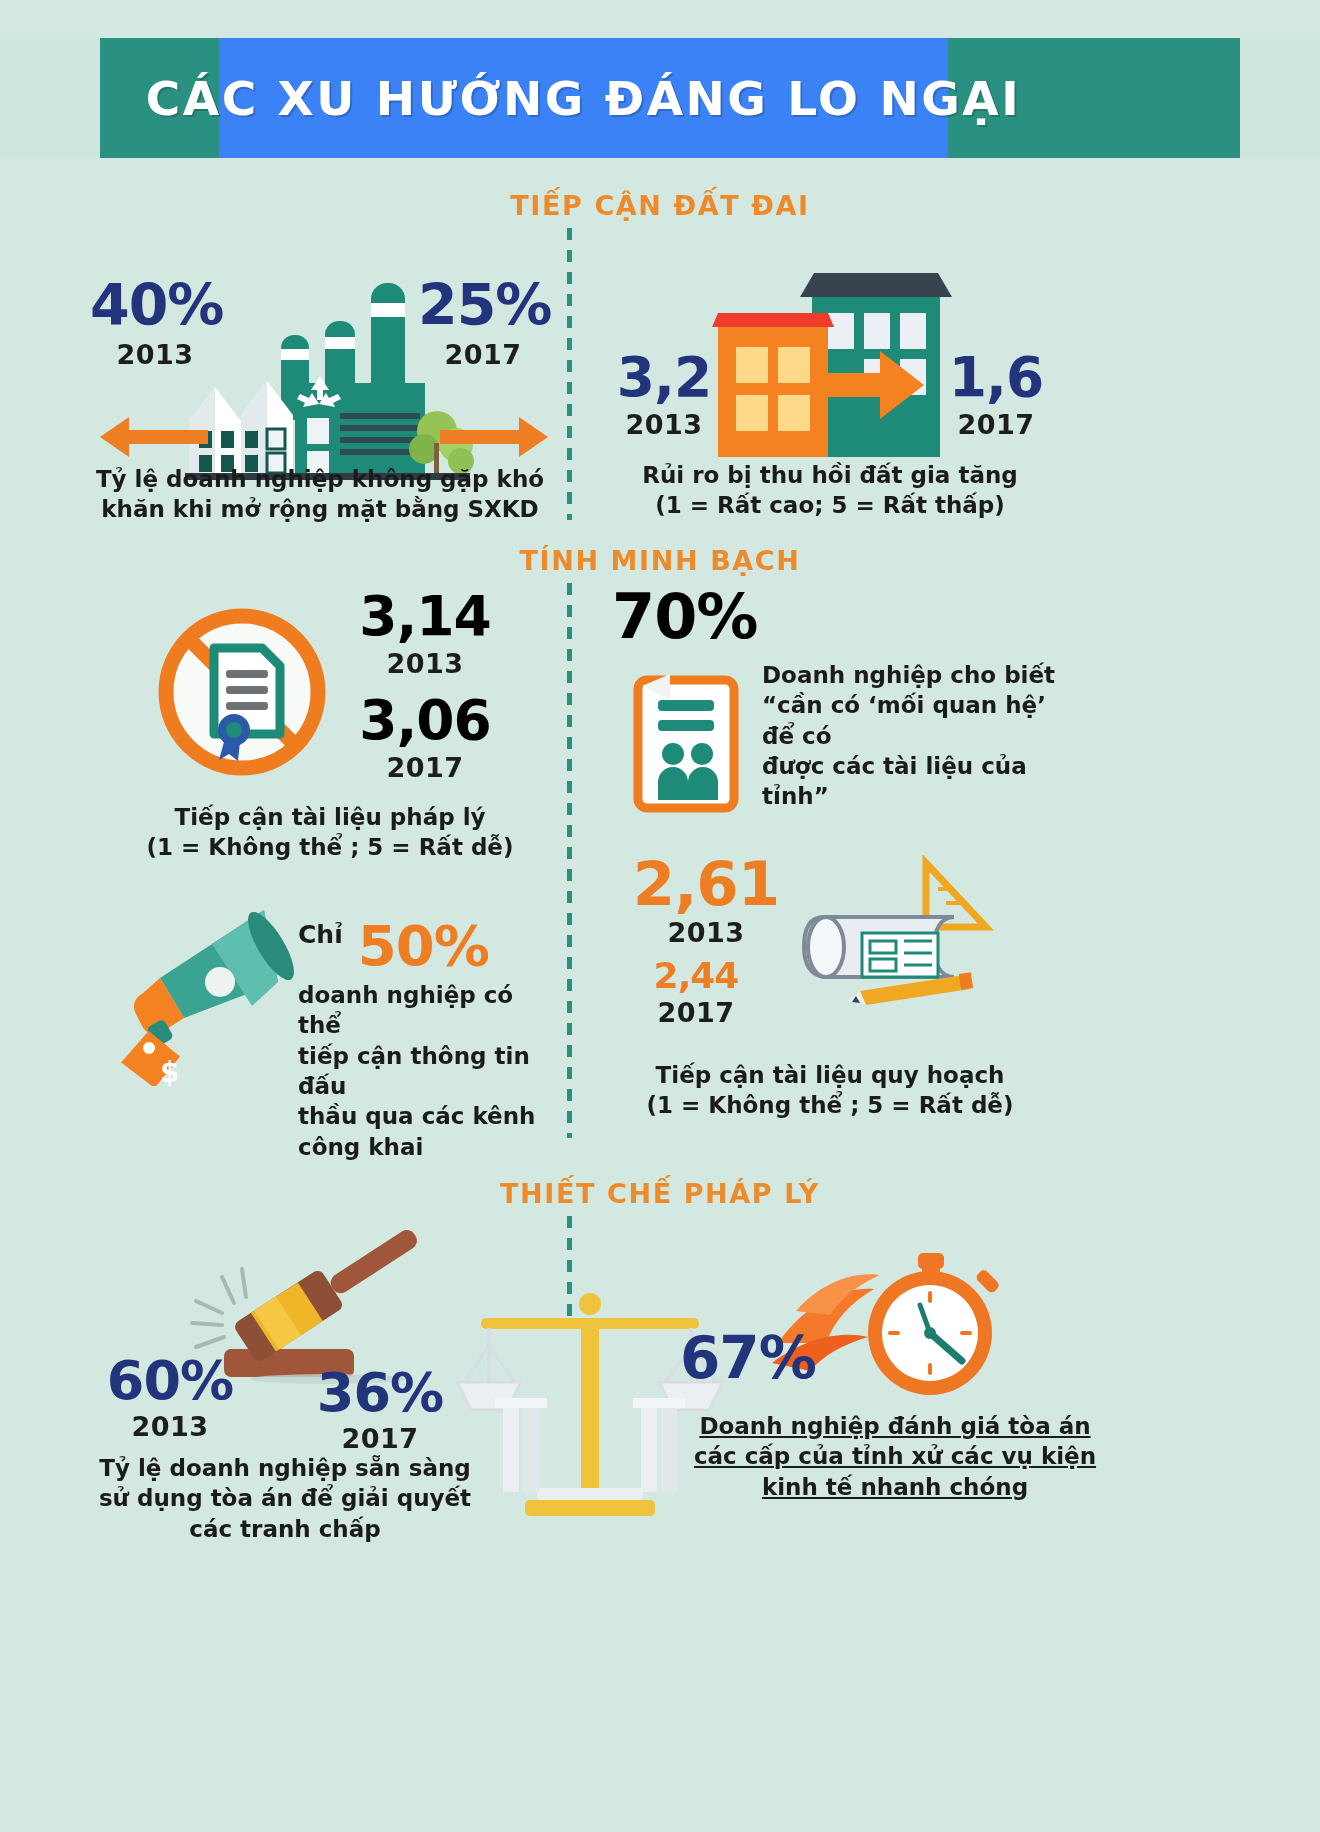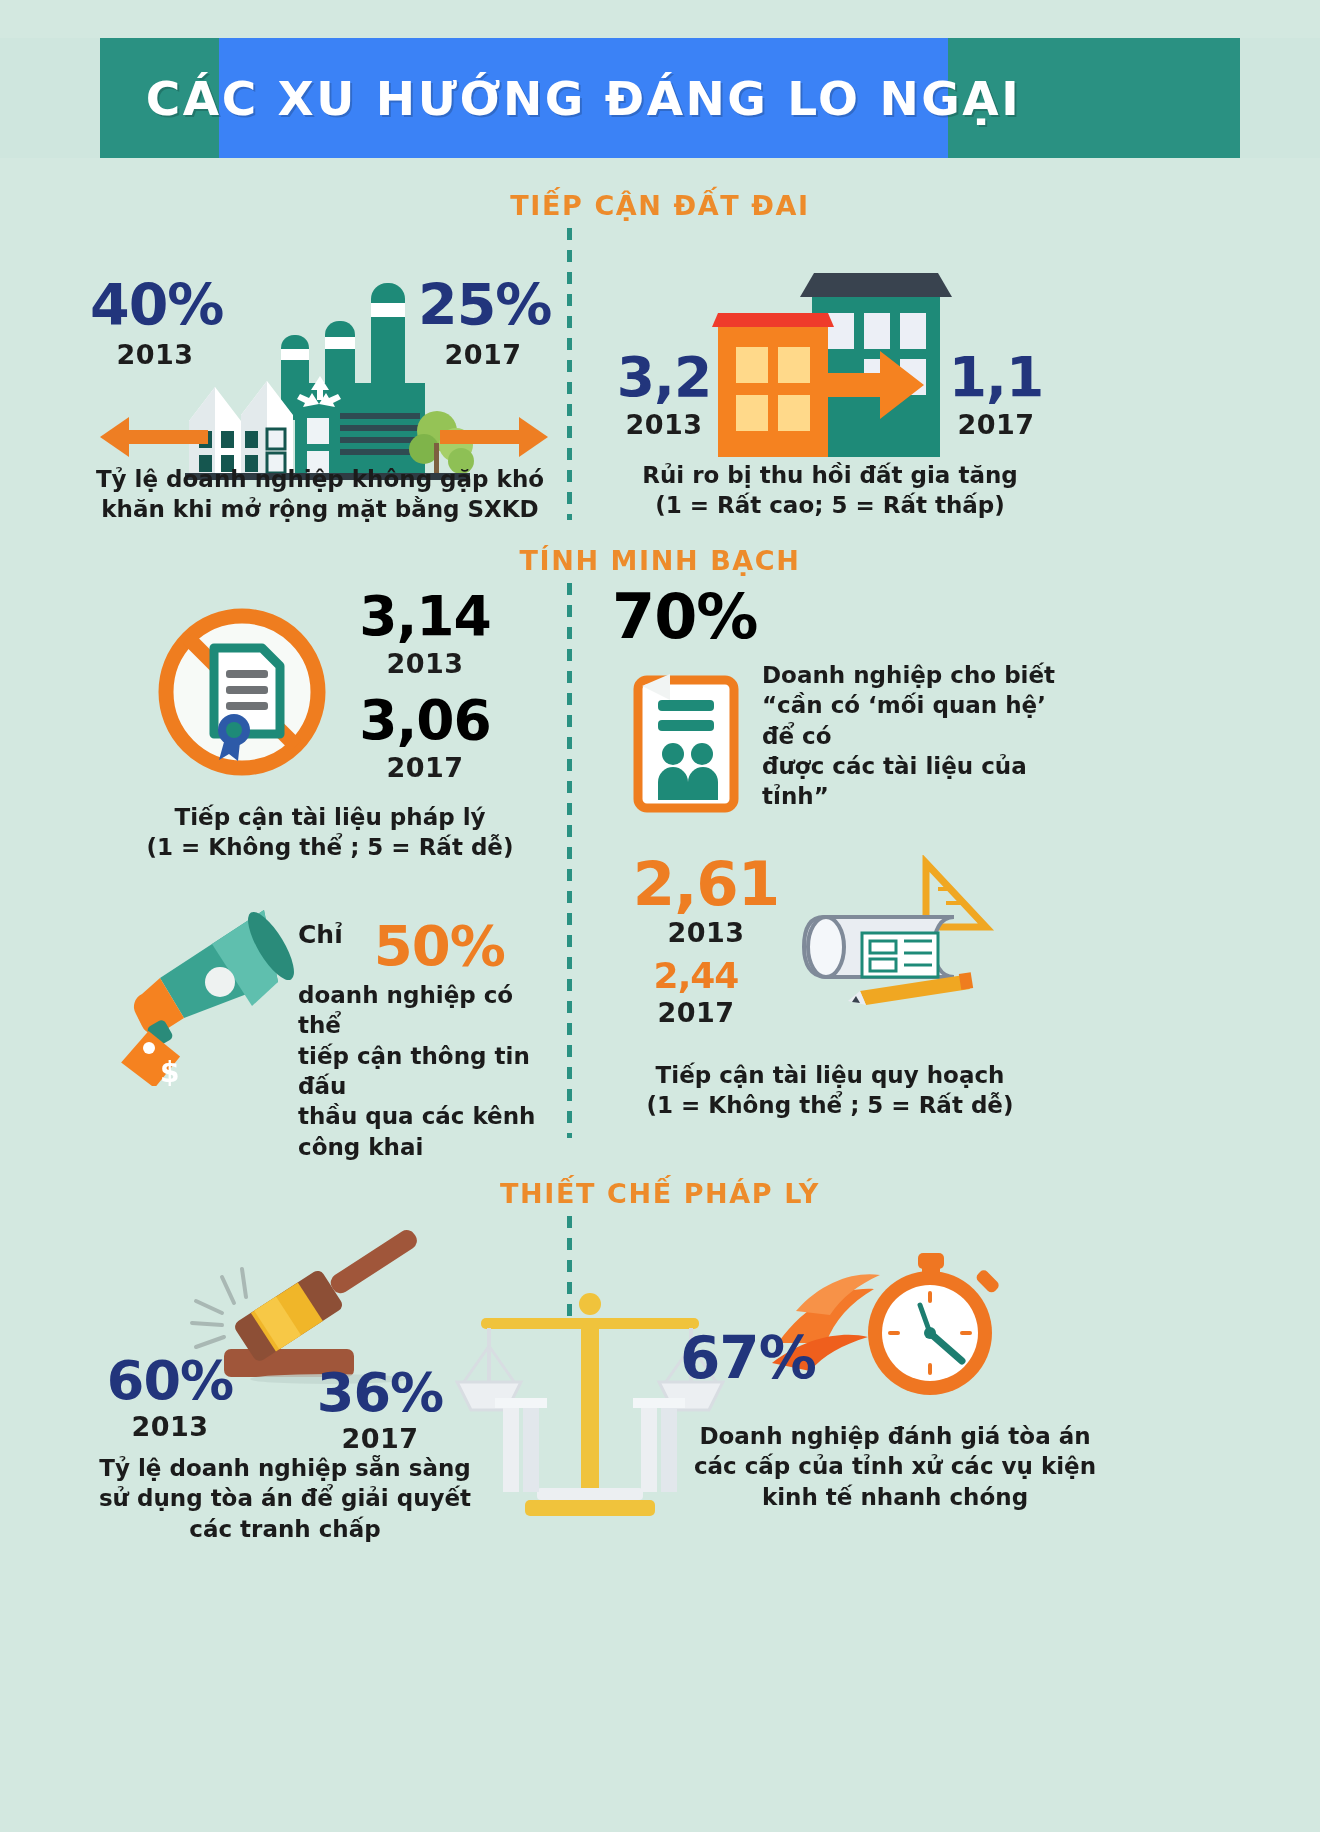--- a/index.html
+++ b/index.html
@@ -162,21 +162,21 @@
       <rect x="78" y="140" width="32" height="36" fill="#ffd98a"></rect>
 
       <path d="M118 118 h62 v-22 l44 34 -44 34 v-22 h-62z" fill="#f58220"></path>
     </svg>
 
     <div style="position:absolute;left:0px;top:96px;text-align:center;width:128px;">
       <div class="big-num navy" style="font-size:55px;">3,2</div>
       <div class="year" style="margin-top:6px;">2013</div>
     </div>
     <div style="position:absolute;left:332px;top:96px;text-align:center;width:128px;">
-      <div class="big-num navy" style="font-size:55px;">1,1</div>
+      <div class="big-num navy" style="font-size:55px;">1,6</div>
       <div class="year" style="margin-top:6px;">2017</div>
     </div>
 
     <div class="caption" style="position:absolute;left:-20px;top:205px;width:500px;white-space:pre-line;">Rủi ro bị thu hồi đất gia tăng
 (1 = Rất cao; 5 = Rất thấp)</div>
   </div>
 
   <div class="section-title" style="top:545px;">TÍNH MINH BẠCH</div>
 
   <div class="divider" style="top:583px;height:555px;"></div>
@@ -242,21 +242,21 @@
       <path d="M44 82 l24 40 -22 14 a14 14 0 0 1 -20 -6 l-6 -12 a14 14 0 0 1 6 -20z" fill="#f58220"></path>
       <rect x="34" y="126" width="20" height="22" rx="5" fill="#2a8b7a" transform="rotate(-30 44 137)"></rect>
 
       <path d="M30 136 l34 22 -22 34 -36 -22 z" fill="#f58220" transform="rotate(6 40 160)"></path>
       <circle cx="33" cy="152" r="6" fill="#ffffff"></circle>
       <text x="44" y="186" font-size="28" font-weight="bold" fill="#ffffff" font-family="DejaVu Sans">$</text>
     </svg>
 
     <div style="position:absolute;left:188px;top:28px;">
       <span class="caption" style="font-size:25px;vertical-align:22px;">Chỉ</span>
-      <span class="big-num orange" style="font-size:56px;margin-left:26px;">50%</span>
+      <span class="big-num orange" style="font-size:56px;margin-left:10px;">50%</span>
     </div>
 
     <div class="caption caption-l" style="position:absolute;left:188px;top:90px;width:260px;white-space:pre-line;">doanh nghiệp có thể
 tiếp cận thông tin đấu
 thầu qua các kênh
 công khai</div>
   </div>
 
   <div class="block" style="left:600px;top:855px;width:460px;height:260px;">
 
@@ -387,18 +387,18 @@
         <line x1="120" y1="98" x2="128" y2="98"></line>
       </g>
 
       <line x1="160" y1="98" x2="192" y2="126" stroke="#1d7d70" stroke-width="7" stroke-linecap="round"></line>
       <line x1="160" y1="98" x2="150" y2="70" stroke="#1d7d70" stroke-width="5" stroke-linecap="round"></line>
       <circle cx="160" cy="98" r="6" fill="#1d7d70"></circle>
     </svg>
 
     <div class="big-num navy" style="position:absolute;left:0px;top:96px;font-size:58px;">67%</div>
 
-    <div class="caption" style="position:absolute;left:-45px;top:186px;width:520px;white-space:pre-line;">Doanh nghiệp đánh giá tòa án
+    <div class="caption" style="position:absolute;left:-45px;top:176px;width:520px;white-space:pre-line;text-decoration:underline;">Doanh nghiệp đánh giá tòa án
 các cấp của tỉnh xử các vụ kiện
 kinh tế nhanh chóng</div>
   </div>
 
 </div>
 
 </body></html>

